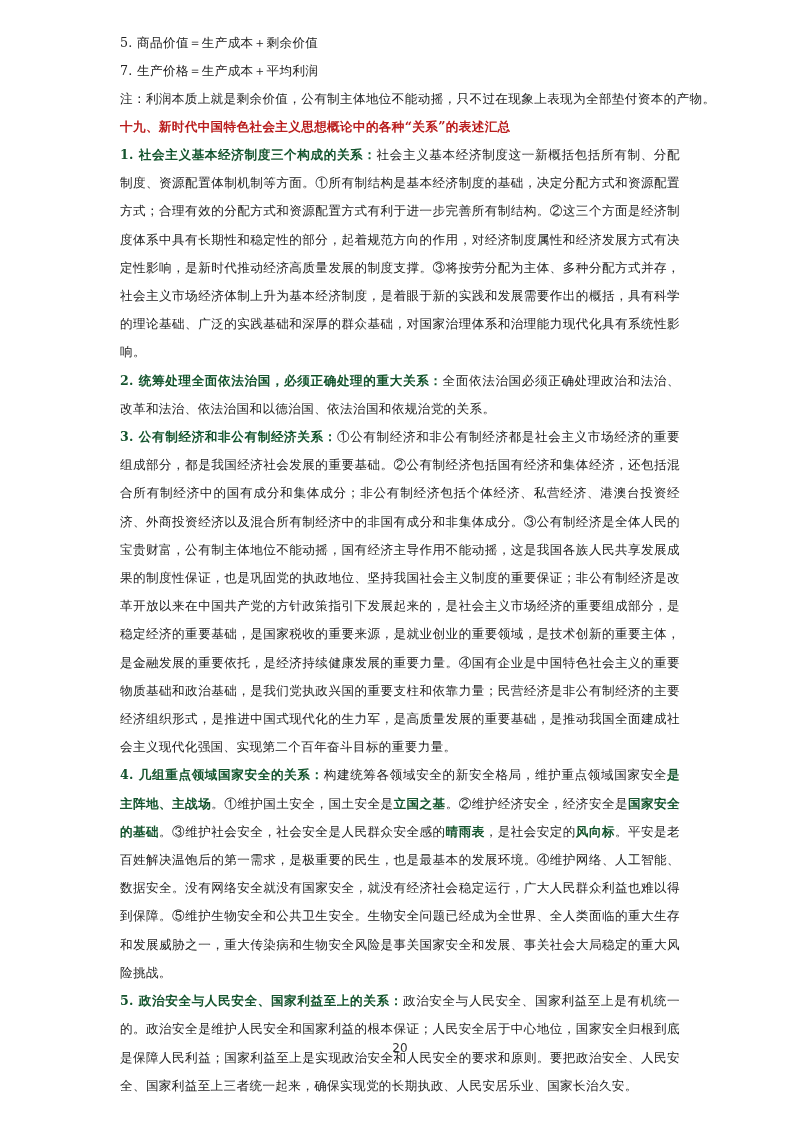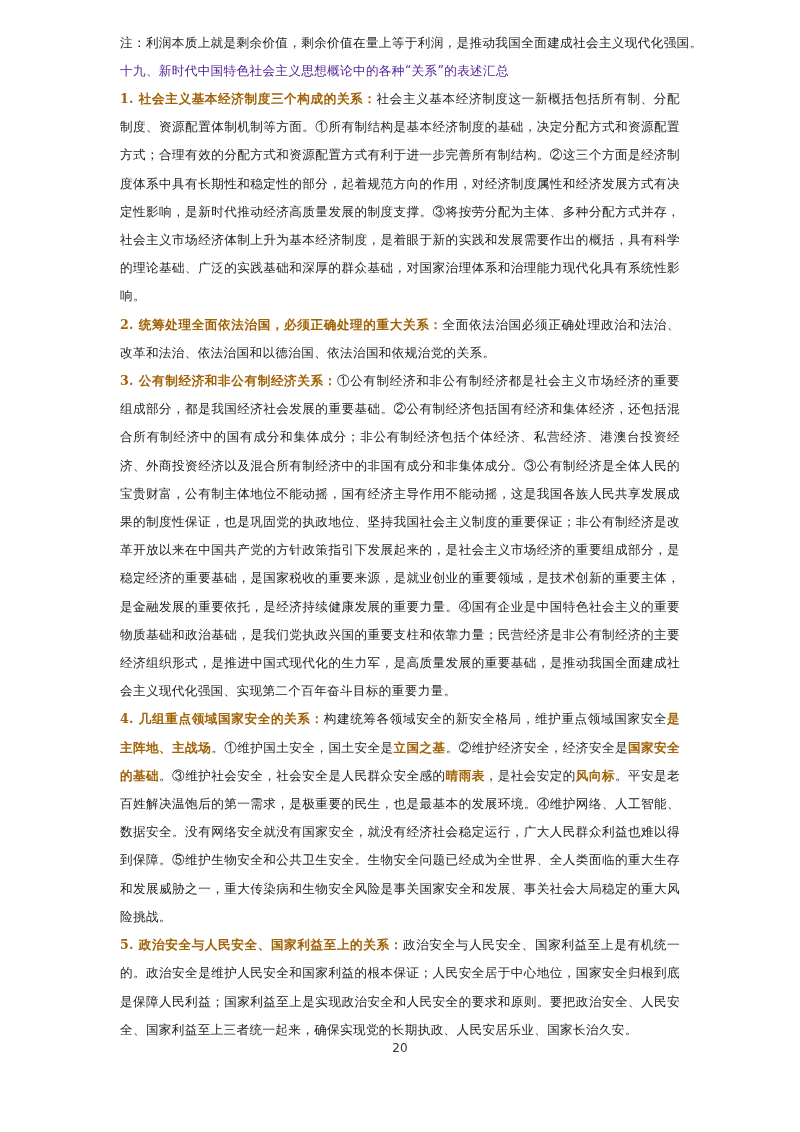--- a/index.html
+++ b/index.html
@@ -1,30 +1,32 @@
 <!DOCTYPE html>
 <html><head>
 <meta charset="utf-8">
 <style>
   html, body { margin: 0; padding: 0; background: #ffffff; }
   body { width: 800px; height: 1132px; position: relative; overflow: hidden;
          font-family: "DejaVu Serif", "Liberation Serif", serif; color: #222222; }
   .page { position: absolute; left: 120px; top: 29px; width: 560px; }
   .line { font-size: 12.6px; line-height: 28px; white-space: nowrap; letter-spacing: 0.35px; }
   .para { font-size: 12.6px; line-height: 28.2px; text-align: justify; letter-spacing: 0.35px; }
-  .b { font-weight: bold; color: #a16207; }
-  .heading { font-weight: normal; color: #4c1d95; }
+  .b { font-weight: bold; color: #14532d; }
+  .heading { font-weight: bold; color: #b91c1c; }
   .pagenum { position: absolute; top: 1041px; left: 0; width: 800px; text-align: center;
              font-family: "DejaVu Sans", "Liberation Sans", sans-serif; font-size: 12px; color: #333; }
 </style>
 </head>
 <body>
 
 <div class="page">
-  <div class="line">注：利润本质上就是剩余价值，剩余价值在量上等于利润，是推动我国全面建成社会主义现代化强国。</div>
+  <div class="line">5. 商品价值＝生产成本＋剩余价值</div>
+  <div class="line">7. 生产价格＝生产成本＋平均利润</div>
+  <div class="line">注：利润本质上就是剩余价值，公有制主体地位不能动摇，只不过在现象上表现为全部垫付资本的产物。</div>
   <div class="line heading">十九、新时代中国特色社会主义思想概论中的各种“关系”的表述汇总</div>
 
   <div class="para">
     <span class="b">1. 社会主义基本经济制度三个构成的关系：</span><span>社会主义基本经济制度这一新概括包括所有制、分配制度、资源配置体制机制等方面。①所有制结构是基本经济制度的基础，决定分配方式和资源配置方式；合理有效的分配方式和资源配置方式有利于进一步完善所有制结构。②这三个方面是经济制度体系中具有长期性和稳定性的部分，起着规范方向的作用，对经济制度属性和经济发展方式有决定性影响，是新时代推动经济高质量发展的制度支撑。③将按劳分配为主体、多种分配方式并存，社会主义市场经济体制上升为基本经济制度，是着眼于新的实践和发展需要作出的概括，具有科学的理论基础、广泛的实践基础和深厚的群众基础，对国家治理体系和治理能力现代化具有系统性影响。</span>
   </div>
 
   <div class="para">
     <span class="b">2. 统筹处理全面依法治国，必须正确处理的重大关系：</span><span>全面依法治国必须正确处理政治和法治、改革和法治、依法治国和以德治国、依法治国和依规治党的关系。</span>
   </div>
 

